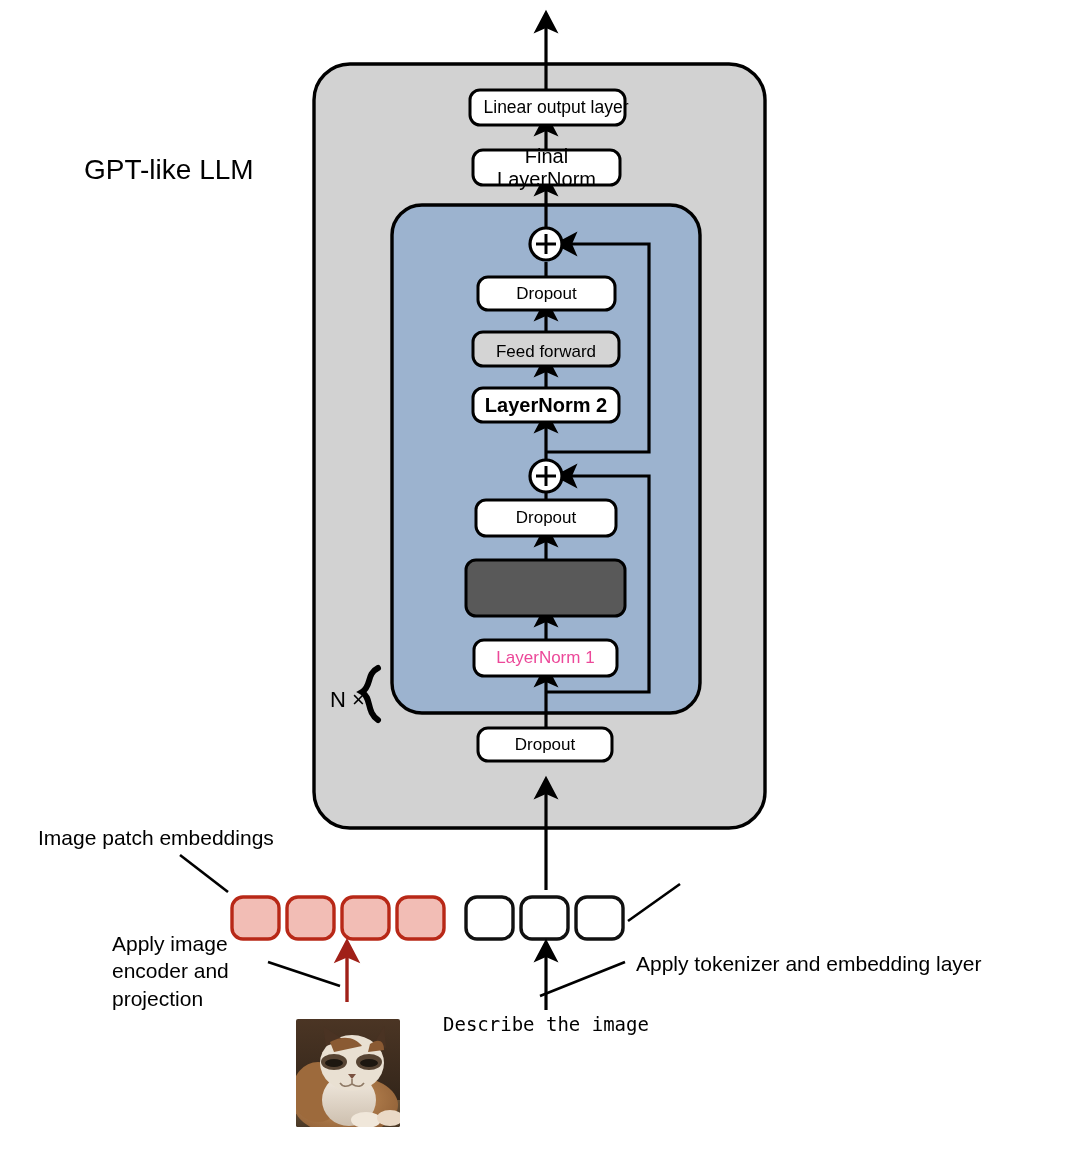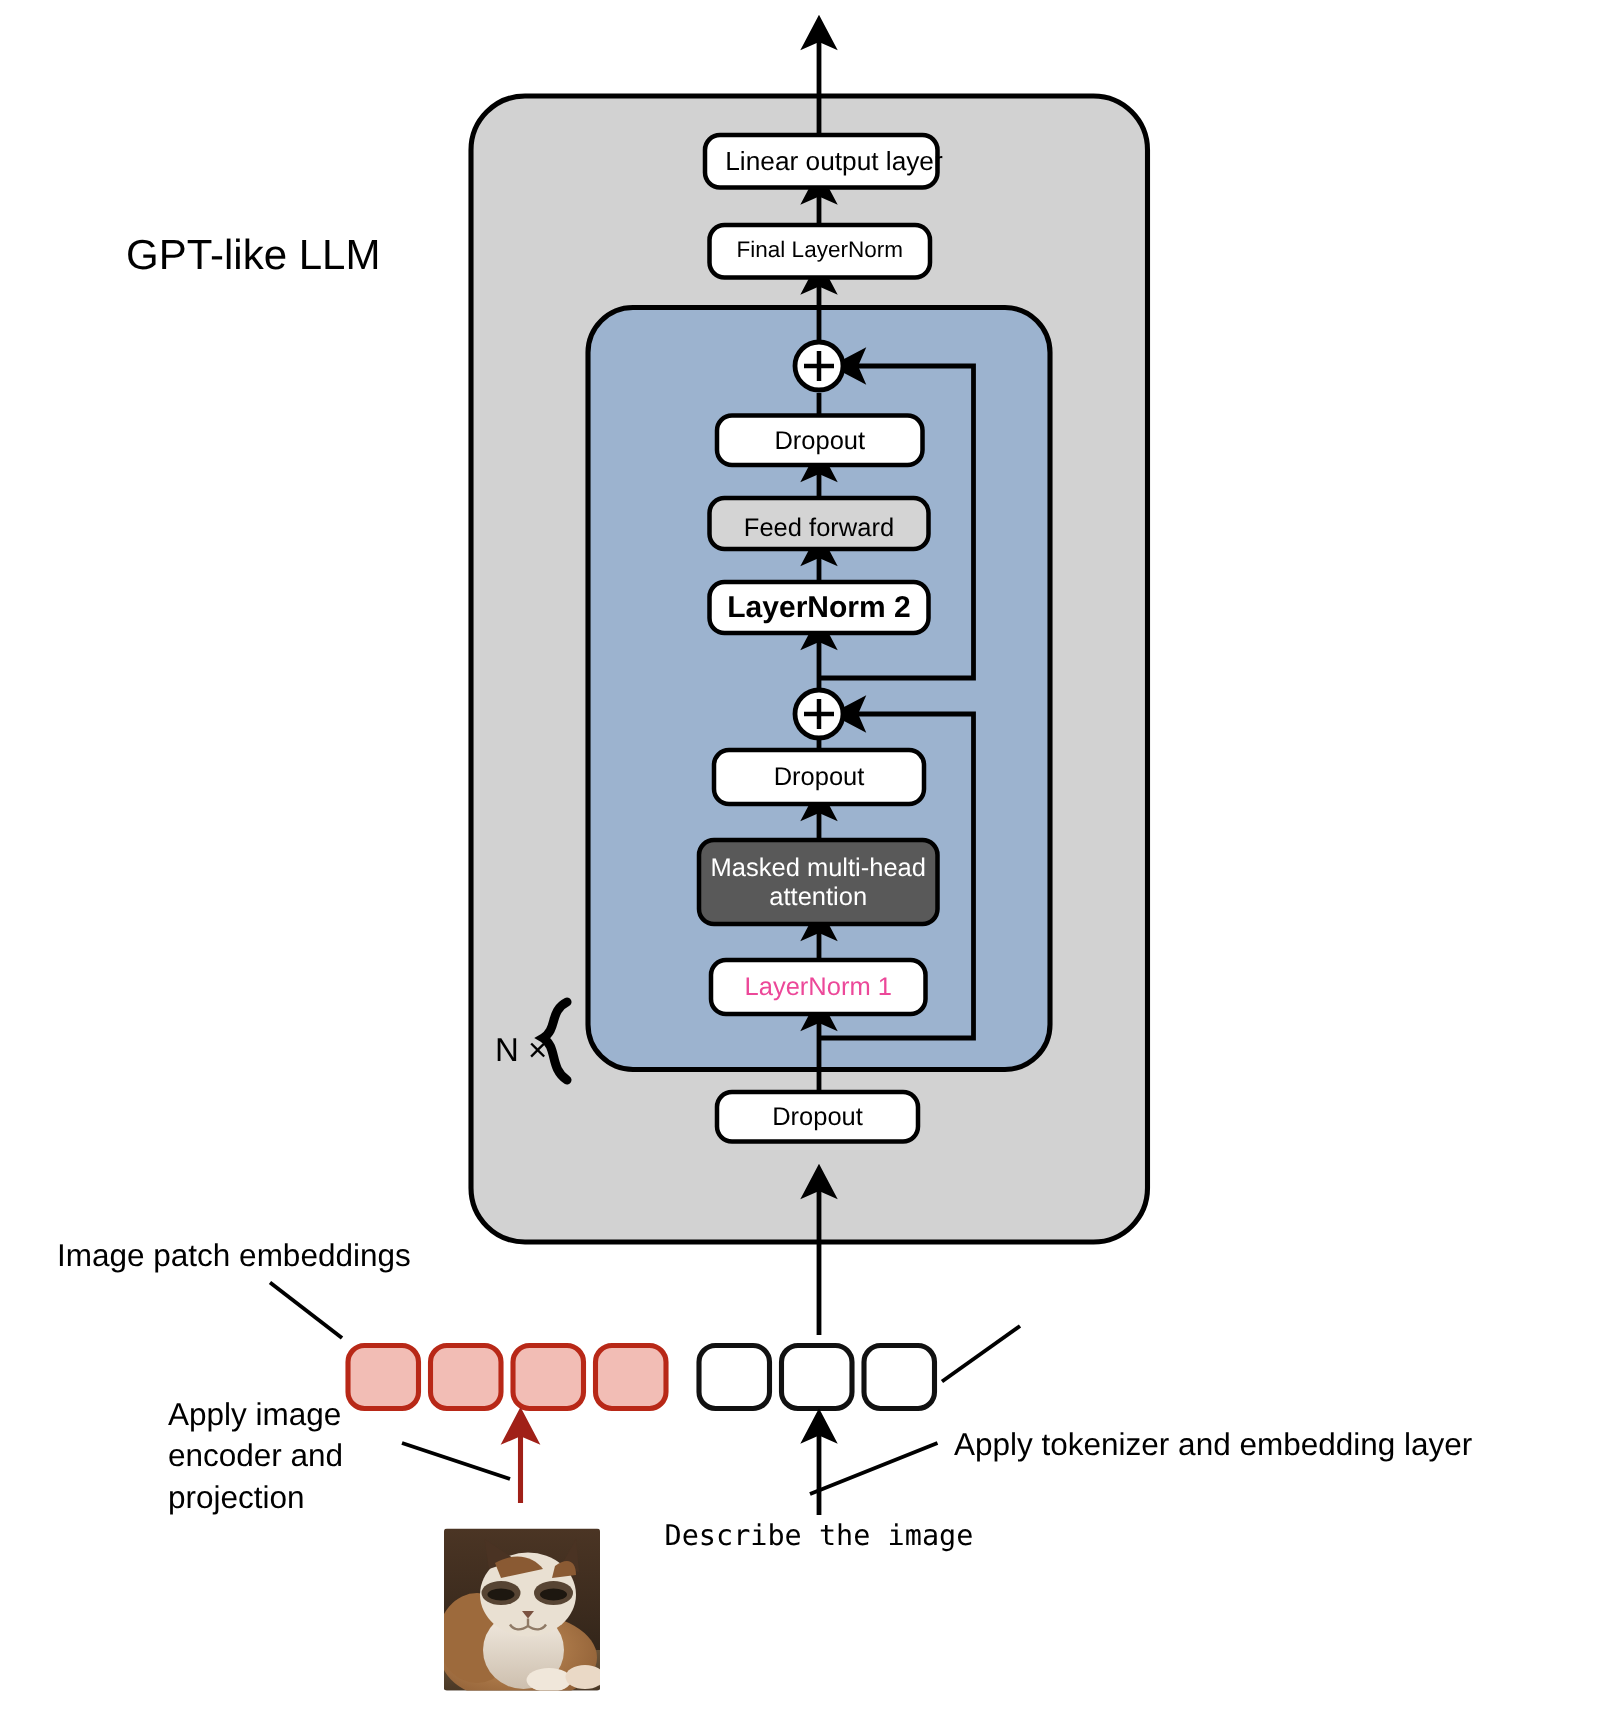--- a/index.html
+++ b/index.html
@@ -177,31 +177,30 @@
 
       <ellipse cx="366" cy="1120" rx="15" ry="8" fill="#f0e7da"></ellipse>
       <ellipse cx="390" cy="1118" rx="13" ry="8" fill="#ead9c6"></ellipse>
     </g>
   </svg>
 
   <div class="plain-text" style="left:84px; top:154px; font-size:28px;">GPT-like LLM</div>
 
   <div class="node-label" style="left:470px; top:90px; width:172px; height:35px; font-size:17.5px; color:#000;">Linear output layer</div>
 
-  <div class="node-label" style="left:473px; top:150px; width:147px; height:35px; font-size:15px; color:#000;">Final LayerNorm</div>
+  <div class="node-label" style="left:473px; top:150px; width:147px; height:35px; font-size:20px; color:#000;">Final LayerNorm</div>
 
   <div class="node-label" style="left:478px; top:277px; width:137px; height:33px; font-size:17px; color:#000;">Dropout</div>
 
   <div class="node-label" style="left:473px; top:332px; width:146px; height:40px; font-size:17px; color:#000;">Feed forward</div>
 
   <div class="node-label" style="left:473px; top:388px; width:146px; height:34px; font-size:20px; color:#000;font-weight:bold;">LayerNorm 2</div>
 
   <div class="node-label" style="left:476px; top:500px; width:140px; height:36px; font-size:17px; color:#000;">Dropout</div>
 
-  <div class="node-label" style="left:470px; top:560px; width:151px; height:56px; font-size:17px; color:#ffffff;">Masked multi-head attention</div>
 
   <div class="node-label" style="left:474px; top:640px; width:143px; height:36px; font-size:17px; color:#ec4899;">LayerNorm 1</div>
 
   <div class="node-label" style="left:478px; top:728px; width:134px; height:33px; font-size:17px; color:#000;">Dropout</div>
 
   <div class="plain-text" style="left:330px; top:687px; font-size:22px;">N ×</div>
 
   <div class="plain-text" style="left:38px; top:826px; font-size:21px;">Image patch embeddings</div>
 
 

